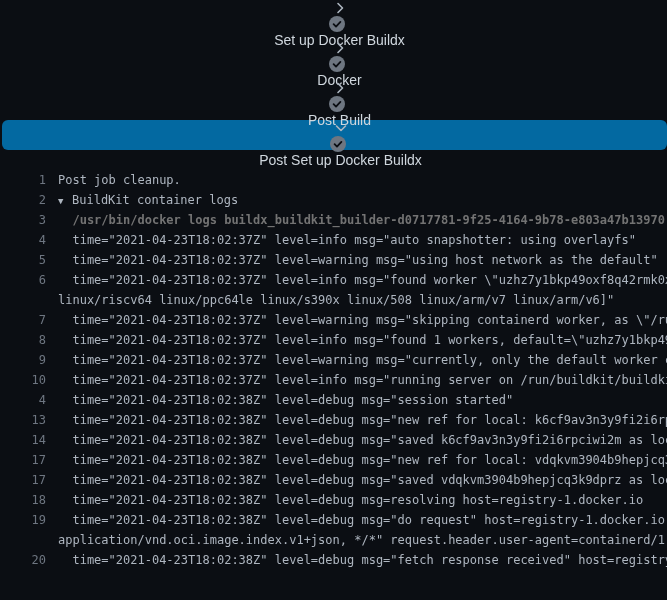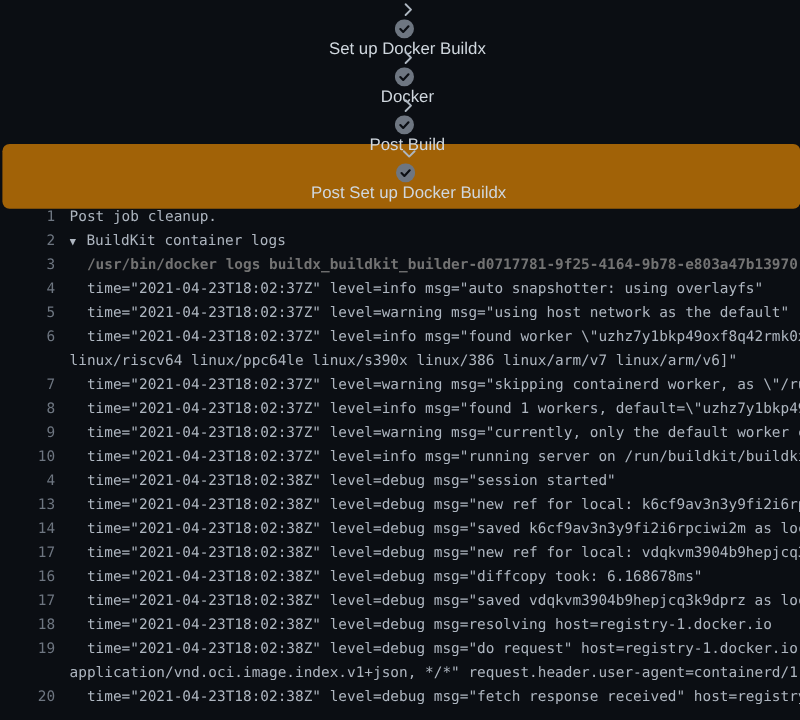--- a/index.html
+++ b/index.html
@@ -14,24 +14,24 @@
   .steps { padding-top: 0; }
   .step-row {
     height: 40px;
     display: flex; align-items: center;
     cursor: pointer;
     color: #d0d7de;
     font-size: 14px;
     flex-direction: column;
   }
   .step-row.expanded {
-    background: #a16207;
+    background: #0369a1;
     border-radius: 6px;
     margin: 0 0 0 2px;
-    height: 54px;
+    height: 30px;
   }
   .step-chev {
     width: 16px; height: 16px;
     margin-left: 13px;
     display: flex; align-items: center; justify-content: center;
     flex: 0 0 auto;
   }
   .step-check {
     width: 16px; height: 16px;
     margin-left: 7px;
@@ -176,21 +176,21 @@
     <div class="lt">  time="2021-04-23T18:02:37Z" level=warning msg="using host network as the default"</div>
   </div>
 
   <div class="log-row">
     <a class="ln">6</a>
     <div class="lt">  time="2021-04-23T18:02:37Z" level=info msg="found worker \"uzhz7y1bkp49oxf8q42rmk0xj</div>
   </div>
 
   <div class="log-row">
     <a class="ln"></a>
-    <div class="lt">linux/riscv64 linux/ppc64le linux/s390x linux/386 linux/arm/v7 linux/arm/v6]"</div>
+    <div class="lt">linux/riscv64 linux/ppc64le linux/s390x linux/508 linux/arm/v7 linux/arm/v6]"</div>
   </div>
 
   <div class="log-row">
     <a class="ln">7</a>
     <div class="lt">  time="2021-04-23T18:02:37Z" level=warning msg="skipping containerd worker, as \"/run</div>
   </div>
 
   <div class="log-row">
     <a class="ln">8</a>
     <div class="lt">  time="2021-04-23T18:02:37Z" level=info msg="found 1 workers, default=\"uzhz7y1bkp49o</div>
@@ -220,24 +220,20 @@
   <div class="log-row">
     <a class="ln">14</a>
     <div class="lt">  time="2021-04-23T18:02:38Z" level=debug msg="saved k6cf9av3n3y9fi2i6rpciwi2m as loca</div>
   </div>
 
   <div class="log-row">
     <a class="ln">17</a>
     <div class="lt">  time="2021-04-23T18:02:38Z" level=debug msg="new ref for local: vdqkvm3904b9hepjcq3k</div>
   </div>
 
-  <div class="log-row">
-    <a class="ln">16</a>
-    <div class="lt">  time="2021-04-23T18:02:38Z" level=debug msg="diffcopy took: 6.168678ms"</div>
-  </div>
 
   <div class="log-row">
     <a class="ln">17</a>
     <div class="lt">  time="2021-04-23T18:02:38Z" level=debug msg="saved vdqkvm3904b9hepjcq3k9dprz as loca</div>
   </div>
 
   <div class="log-row">
     <a class="ln">18</a>
     <div class="lt">  time="2021-04-23T18:02:38Z" level=debug msg=resolving host=registry-1.docker.io</div>
   </div>

